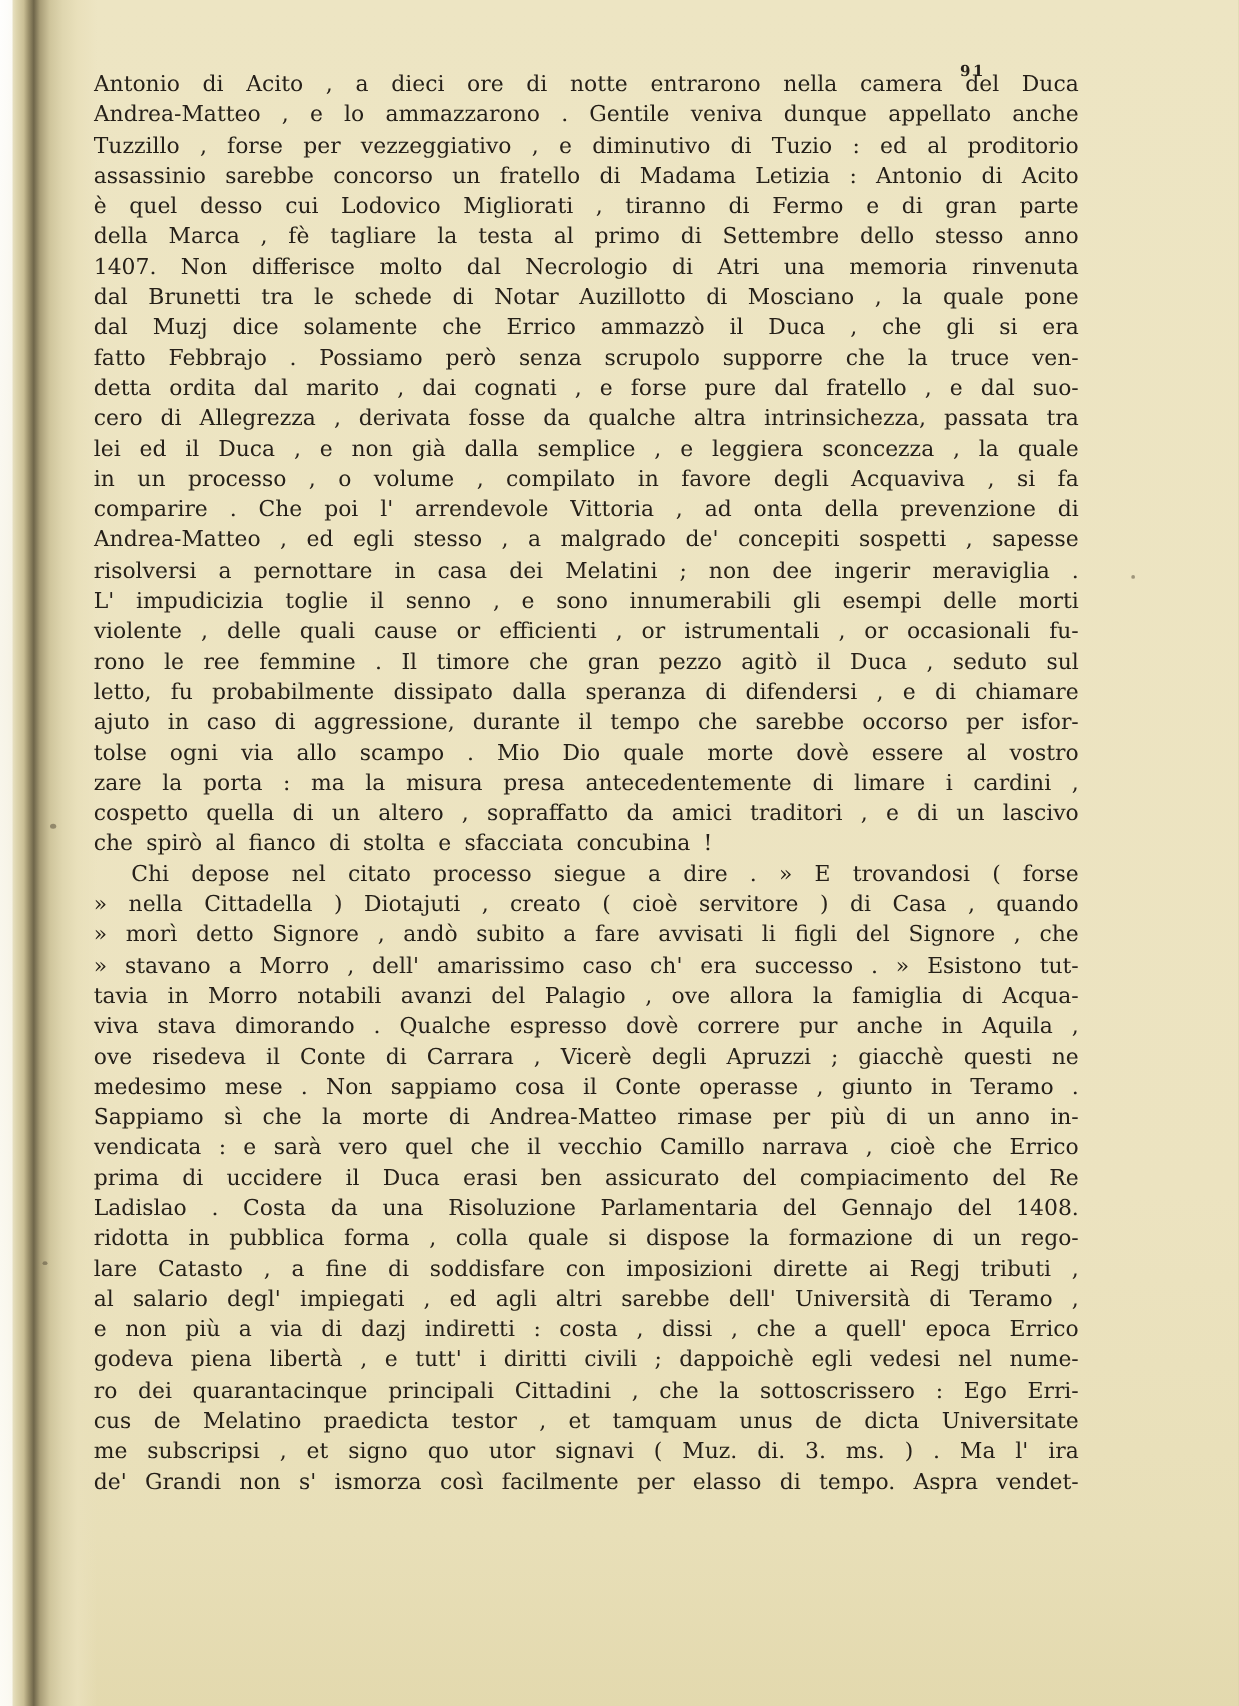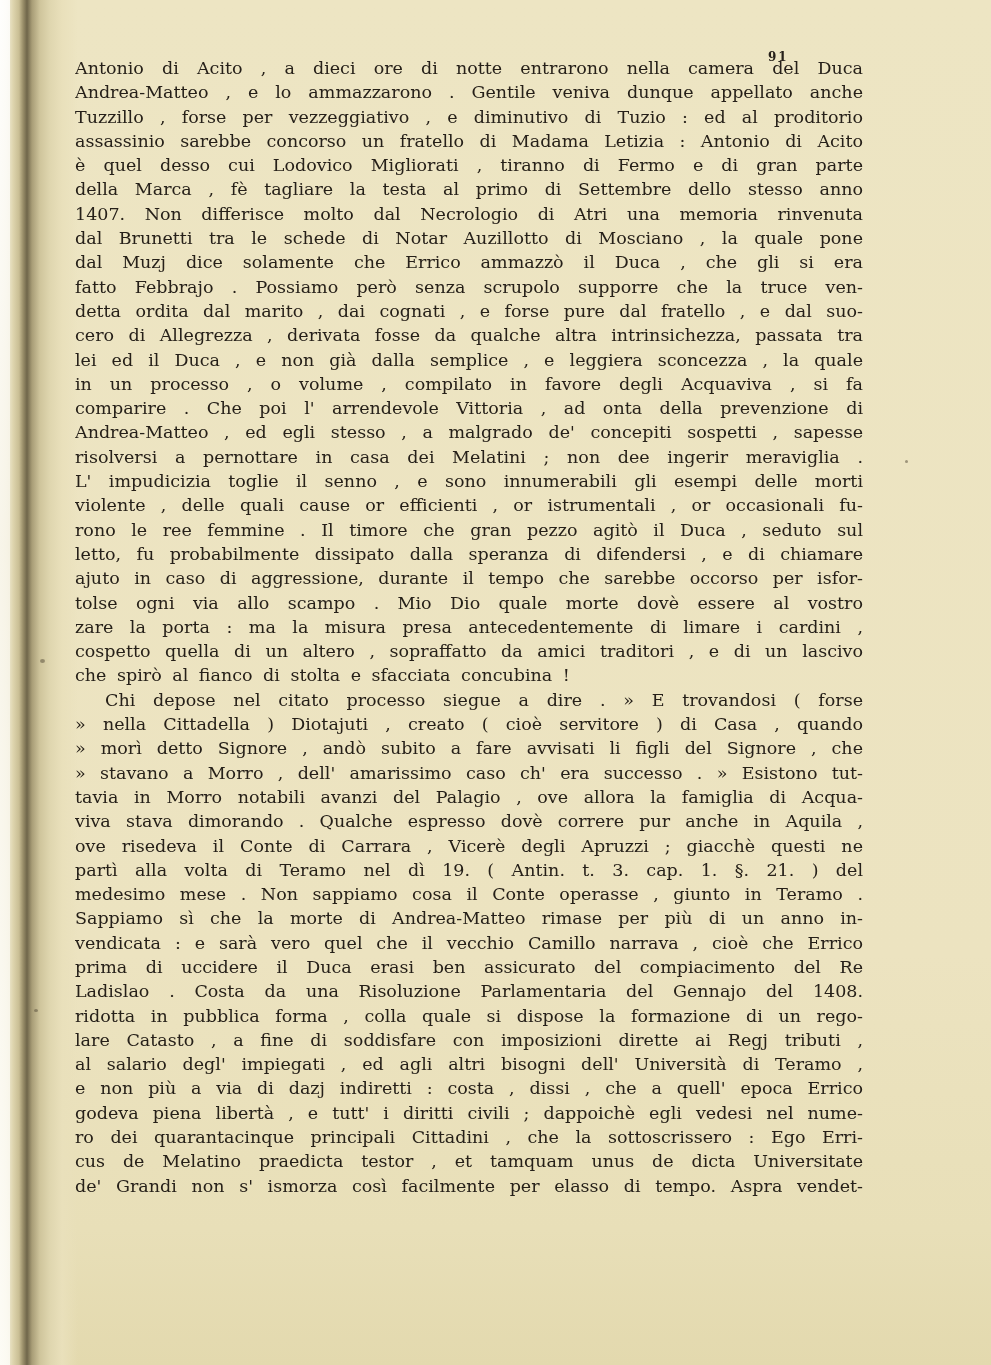--- a/index.html
+++ b/index.html
@@ -115,32 +115,32 @@
       <div class="line"><span>zare la porta : ma la misura presa antecedentemente di limare i cardini ,</span></div>
       <div class="line"><span>cospetto quella di un altero , sopraffatto da amici traditori , e di un lascivo</span></div>
       <div class="line flush"><span>che spirò al fianco di stolta e sfacciata concubina !</span></div>
       <div class="line indent"><span>Chi depose nel citato processo siegue a dire . » E trovandosi ( forse</span></div>
       <div class="line"><span>» nella Cittadella ) Diotajuti , creato ( cioè servitore ) di Casa , quando</span></div>
       <div class="line"><span>» morì detto Signore , andò subito a fare avvisati li figli del Signore , che</span></div>
       <div class="line"><span>» stavano a Morro , dell' amarissimo caso ch' era successo . » Esistono tut-</span></div>
       <div class="line"><span>tavia in Morro notabili avanzi del Palagio , ove allora la famiglia di Acqua-</span></div>
       <div class="line"><span>viva stava dimorando . Qualche espresso dovè correre pur anche in Aquila ,</span></div>
       <div class="line"><span>ove risedeva il Conte di Carrara , Vicerè degli Apruzzi ; giacchè questi ne</span></div>
-      <div class="line"><span>partì alla volta di Teramo nel dì 19. ( Antin. t. 3. cap. 1. §. 21. ) del</span></div>
       <div class="line"><span>medesimo mese . Non sappiamo cosa il Conte operasse , giunto in Teramo .</span></div>
       <div class="line"><span>Sappiamo sì che la morte di Andrea-Matteo rimase per più di un anno in-</span></div>
       <div class="line"><span>vendicata : e sarà vero quel che il vecchio Camillo narrava , cioè che Errico</span></div>
       <div class="line"><span>prima di uccidere il Duca erasi ben assicurato del compiacimento del Re</span></div>
       <div class="line"><span>Ladislao . Costa da una Risoluzione Parlamentaria del Gennajo del 1408.</span></div>
       <div class="line"><span>ridotta in pubblica forma , colla quale si dispose la formazione di un rego-</span></div>
       <div class="line"><span>lare Catasto , a fine di soddisfare con imposizioni dirette ai Regj tributi ,</span></div>
-      <div class="line"><span>al salario degl' impiegati , ed agli altri bisogni dell' Università di Teramo ,</span></div>
+      <div class="line"><span>al salario degl' impiegati , ed agli altri sarebbe dell' Università di Teramo ,</span></div>
       <div class="line"><span>e non più a via di dazj indiretti : costa , dissi , che a quell' epoca Errico</span></div>
       <div class="line"><span>godeva piena libertà , e tutt' i diritti civili ; dappoichè egli vedesi nel nume-</span></div>
       <div class="line"><span>ro dei quarantacinque principali Cittadini , che la sottoscrissero : </span><span class="it">Ego Erri-</span></div>
       <div class="line"><span class="it">cus de Melatino praedicta testor , et tamquam unus de dicta Universitate</span></div>
+      <div class="line"><span class="it">me subscripsi , et signo quo utor signavi</span><span> ( Muz. </span><span class="it">di.</span><span> 3. ms. ) . Ma l' ira</span></div>
       <div class="line"><span>de' Grandi non s' ismorza così facilmente per elasso di tempo. Aspra vendet-</span></div>
     </div>
 
   <div class="speckle" style="left:40px; top:659px; width:5px; height:4px;"></div>
   <div class="speckle" style="left:34px; top:1009px; width:4px; height:3px;"></div>
   <div class="speckle" style="left:905px; top:460px; width:3px; height:3px;"></div>
 </div>
 
 </body></html>

